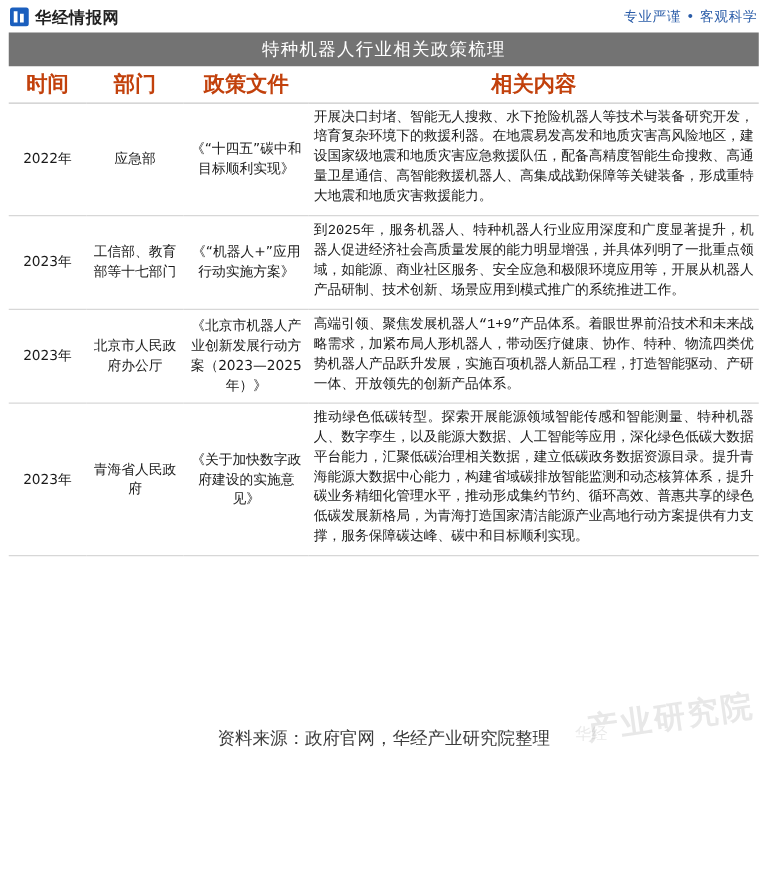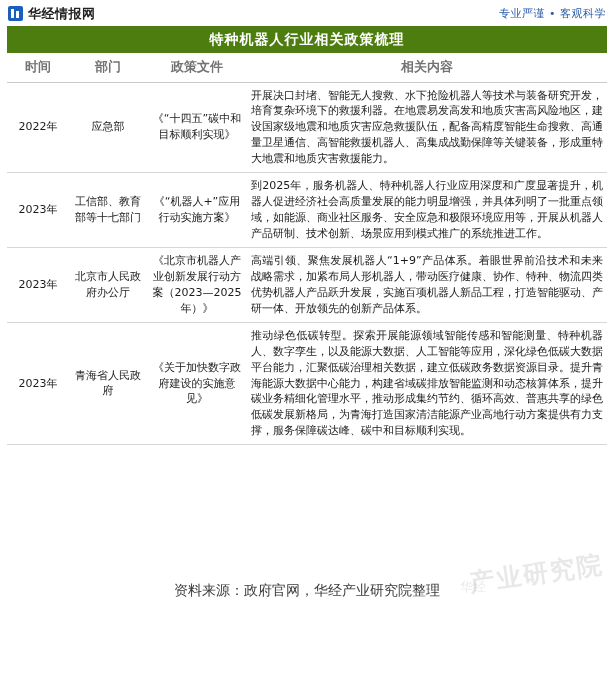--- a/index.html
+++ b/index.html
@@ -58,43 +58,43 @@
   .tagline {
     font-size: 11px;
     color: #2a5ca8;
     letter-spacing: 0.5px;
   }
 
   
   .title-band {
     margin: 0 7px;
     height: 27px;
-    background: #4d7c0f;
+    background: #737373;
     color: #fff;
     display: flex;
     align-items: center;
     justify-content: center;
     font-size: 14px;
-    font-weight: bold;
+    font-weight: normal;
     letter-spacing: 1px;
   }
 
   
   .tbl-wrap {
     margin: 0 7px;
   }
   table.policy {
     width: 600px;
     border-collapse: collapse;
     table-layout: fixed;
   }
   table.policy th {
-    font-size: 13px;
+    font-size: 17px;
     font-weight: bold;
-    color: #737373;
+    color: #c2410c;
     height: 29px;
     border-bottom: 1px solid #c9c9c9;
     border-top: none;
     text-align: center;
     vertical-align: middle;
   }
   table.policy td {
     font-size: 11px;
     color: #1a1a1a;
     border-bottom: 1px solid #d7d7d7;
@@ -103,20 +103,21 @@
     line-height: 1.45;
   }
   td.c-time, td.c-dept, td.c-doc {
     text-align: center;
   }
   td.c-body {
     text-align: justify;
     text-align-last: left;
     padding: 6px 7px 6px 7px;
     line-height: 1.52;
+    font-family: Liberation Mono, monospace;
   }
   col.time { width: 62px; }
   col.dept { width: 78px; }
   col.doc  { width: 100px; }
   col.body { width: 360px; }
 
   .hdr-sep {
     border-bottom: 1px solid #b9b9b9;
   }
 

